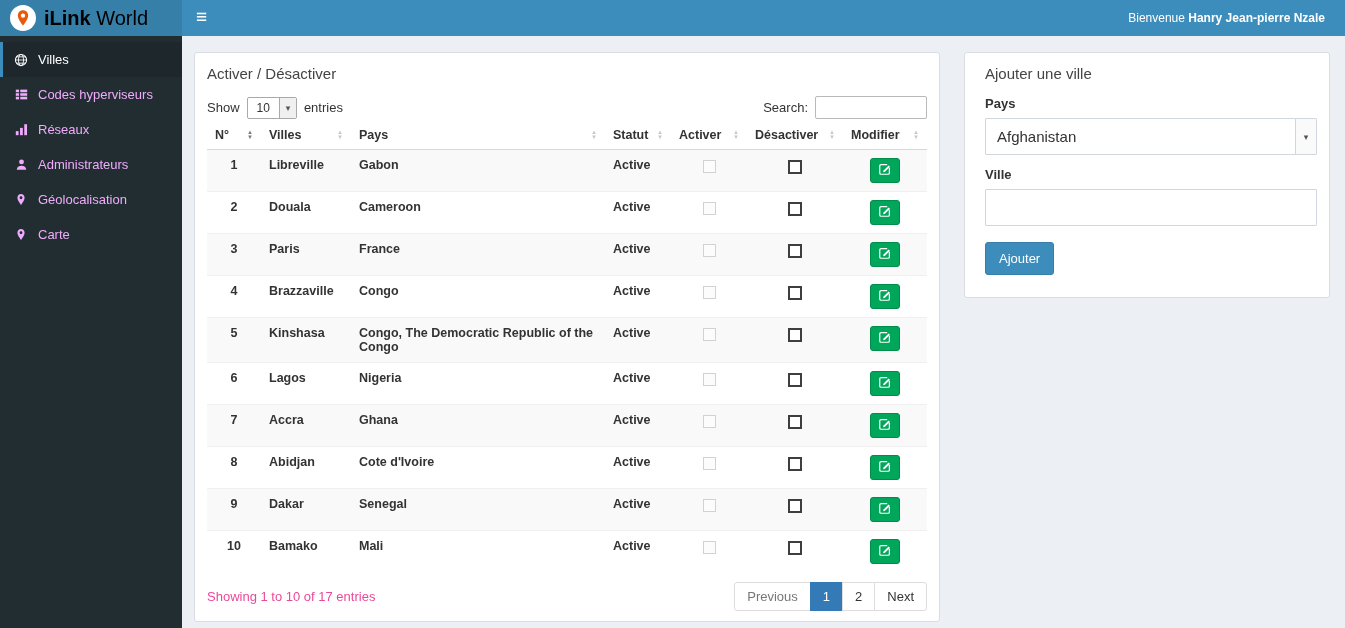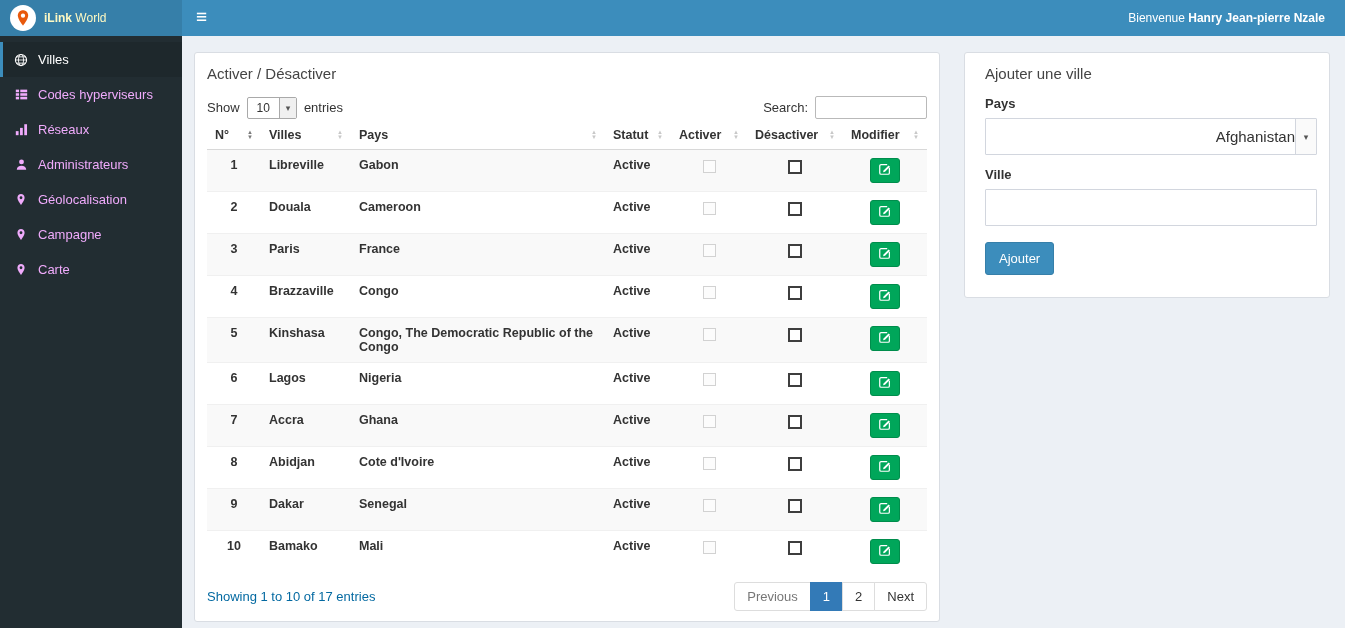--- a/index.html
+++ b/index.html
@@ -3,21 +3,21 @@
 <meta charset="utf-8">
 <style>
   * { margin:0; padding:0; box-sizing:border-box; }
   html,body { width:1345px; height:628px; overflow:hidden; }
   body { font-family:"Liberation Sans", sans-serif; background:#ecf0f5; color:#333; font-size:13px; }
 
   
   .navbar { position:fixed; top:0; left:0; width:1345px; height:36px; background:#3c8dbc; display:flex; z-index:10; }
   .brand { width:182px; height:36px; background:#367fa9; display:flex; align-items:center; padding-left:10px; gap:8px; cursor:pointer; }
   .logo-circle { width:26px; height:26px; border-radius:50%; background:#fff; display:flex; align-items:center; justify-content:center; flex:none; }
-  .brand-text { color:#fef9c3; font-size:12px; white-space:nowrap; }
+  .brand-text { color:#000000; font-size:20px; white-space:nowrap; }
   .brand-text b { font-weight:700; }
   .nav-rest { flex:1; display:flex; align-items:center; justify-content:space-between; }
   .hamburger { color:#fff; font-size:19px; padding:0 14px; height:36px; line-height:34px; cursor:pointer; }
   .welcome { color:#fff; font-size:12px; padding-right:20px; }
   .welcome b { font-weight:700; }
 
   
   .sidebar { position:fixed; top:36px; left:0; width:182px; height:592px; background:#222d32; padding-top:6px; }
   .side-item { display:flex; align-items:center; gap:9px; padding:10px 12px 10px 10px; color:#f0abfc; font-size:13px; cursor:pointer; border-left:3px solid transparent; }
   .side-item.active { background:#1e282c; color:#fff; border-left-color:#3c8dbc; }
@@ -53,30 +53,30 @@
   td.center { text-align:center; }
 
   .cb { appearance:none; -webkit-appearance:none; margin:2px 0 0 0; cursor:pointer; vertical-align:top; }
   .cb-activer { width:13px; height:13px; border:1px solid #d2d2d2; background:#fcfcfc; }
   .cb-desactiver { width:14px; height:14px; border:2px solid #3e3e3e; background:#fff; }
 
   .btn-edit { width:30px; height:25px; background:#00a65a; border:1px solid #008d4c; border-radius:3px; display:inline-flex; align-items:center; justify-content:center; cursor:pointer; }
 
   
   .dt-footer { display:flex; justify-content:space-between; align-items:center; margin-top:10px; }
-  .dt-info { font-size:13px; color:#0369a1; }
+  .dt-info { font-size:13px; color:#ec4899; }
   .dt-paginate { display:flex; }
   .page-btn { padding:6px 12px; border:1px solid #ddd; background:#fff; color:#333; font-size:13px; margin-left:-1px; cursor:pointer; }
   .page-btn.prev { color:#777; border-radius:3px 0 0 3px; margin-left:0; }
   .page-btn.next { border-radius:0 3px 3px 0; }
   .page-btn.active { background:#337ab7; border-color:#337ab7; color:#fff; }
 
   
   .field-label { display:block; font-weight:700; font-size:13px; margin:12px 0 7px; }
-  .select { height:37px; border:1px solid #d2d6de; border-radius:1px; display:flex; align-items:center; justify-content:flex-end; padding-left:11px; font-size:15px; cursor:pointer; background:#fff; }
+  .select { height:37px; border:1px solid #d2d6de; border-radius:1px; display:flex; align-items:center; justify-content:space-between; padding-left:11px; font-size:15px; cursor:pointer; background:#fff; }
   .select-arrow-box { width:21px; align-self:stretch; border-left:1px solid #d2d6de; background:#fafafa; display:flex; align-items:center; justify-content:center; color:#555; font-size:9px; }
   .text-input { width:100%; height:37px; border:1px solid #d2d6de; border-radius:1px; padding:0 10px; font-size:14px; font-family:inherit; }
   .btn-primary { margin-top:16px; background:#3c8dbc; border:1px solid #367fa9; color:#fff; font-size:13px; padding:8px 13px; border-radius:3px; cursor:pointer; font-family:inherit; }
 </style>
 </head>
 <body>
 
 <div class="app">
 
   <header class="navbar">
@@ -148,29 +148,20 @@
           </span>
           <span class="side-label">Géolocalisation</span>
         </div>
         <div class="side-item">
           <span class="side-icon">
             <svg width="12" height="13" viewBox="0 0 16 16">
               <path d="M8 .8C5.3.8 3.2 2.9 3.2 5.6c0 3.5 4.8 9.6 4.8 9.6s4.8-6.1 4.8-9.6C12.8 2.9 10.7.8 8 .8z" fill="currentColor"></path>
               <circle cx="8" cy="5.6" r="1.9" fill="#222d32"></circle>
             </svg>
           </span>
-          <span class="side-label">Campagne</span>
-        </div>
-        <div class="side-item">
-          <span class="side-icon">
-            <svg width="12" height="13" viewBox="0 0 16 16">
-              <path d="M8 .8C5.3.8 3.2 2.9 3.2 5.6c0 3.5 4.8 9.6 4.8 9.6s4.8-6.1 4.8-9.6C12.8 2.9 10.7.8 8 .8z" fill="currentColor"></path>
-              <circle cx="8" cy="5.6" r="1.9" fill="#222d32"></circle>
-            </svg>
-          </span>
           <span class="side-label">Carte</span>
         </div>
       </nav>
   </aside>
 
   <main class="content">
     <h1 class="page-title">Modification et Activation des villes</h1>
 
     <div class="columns">
 

